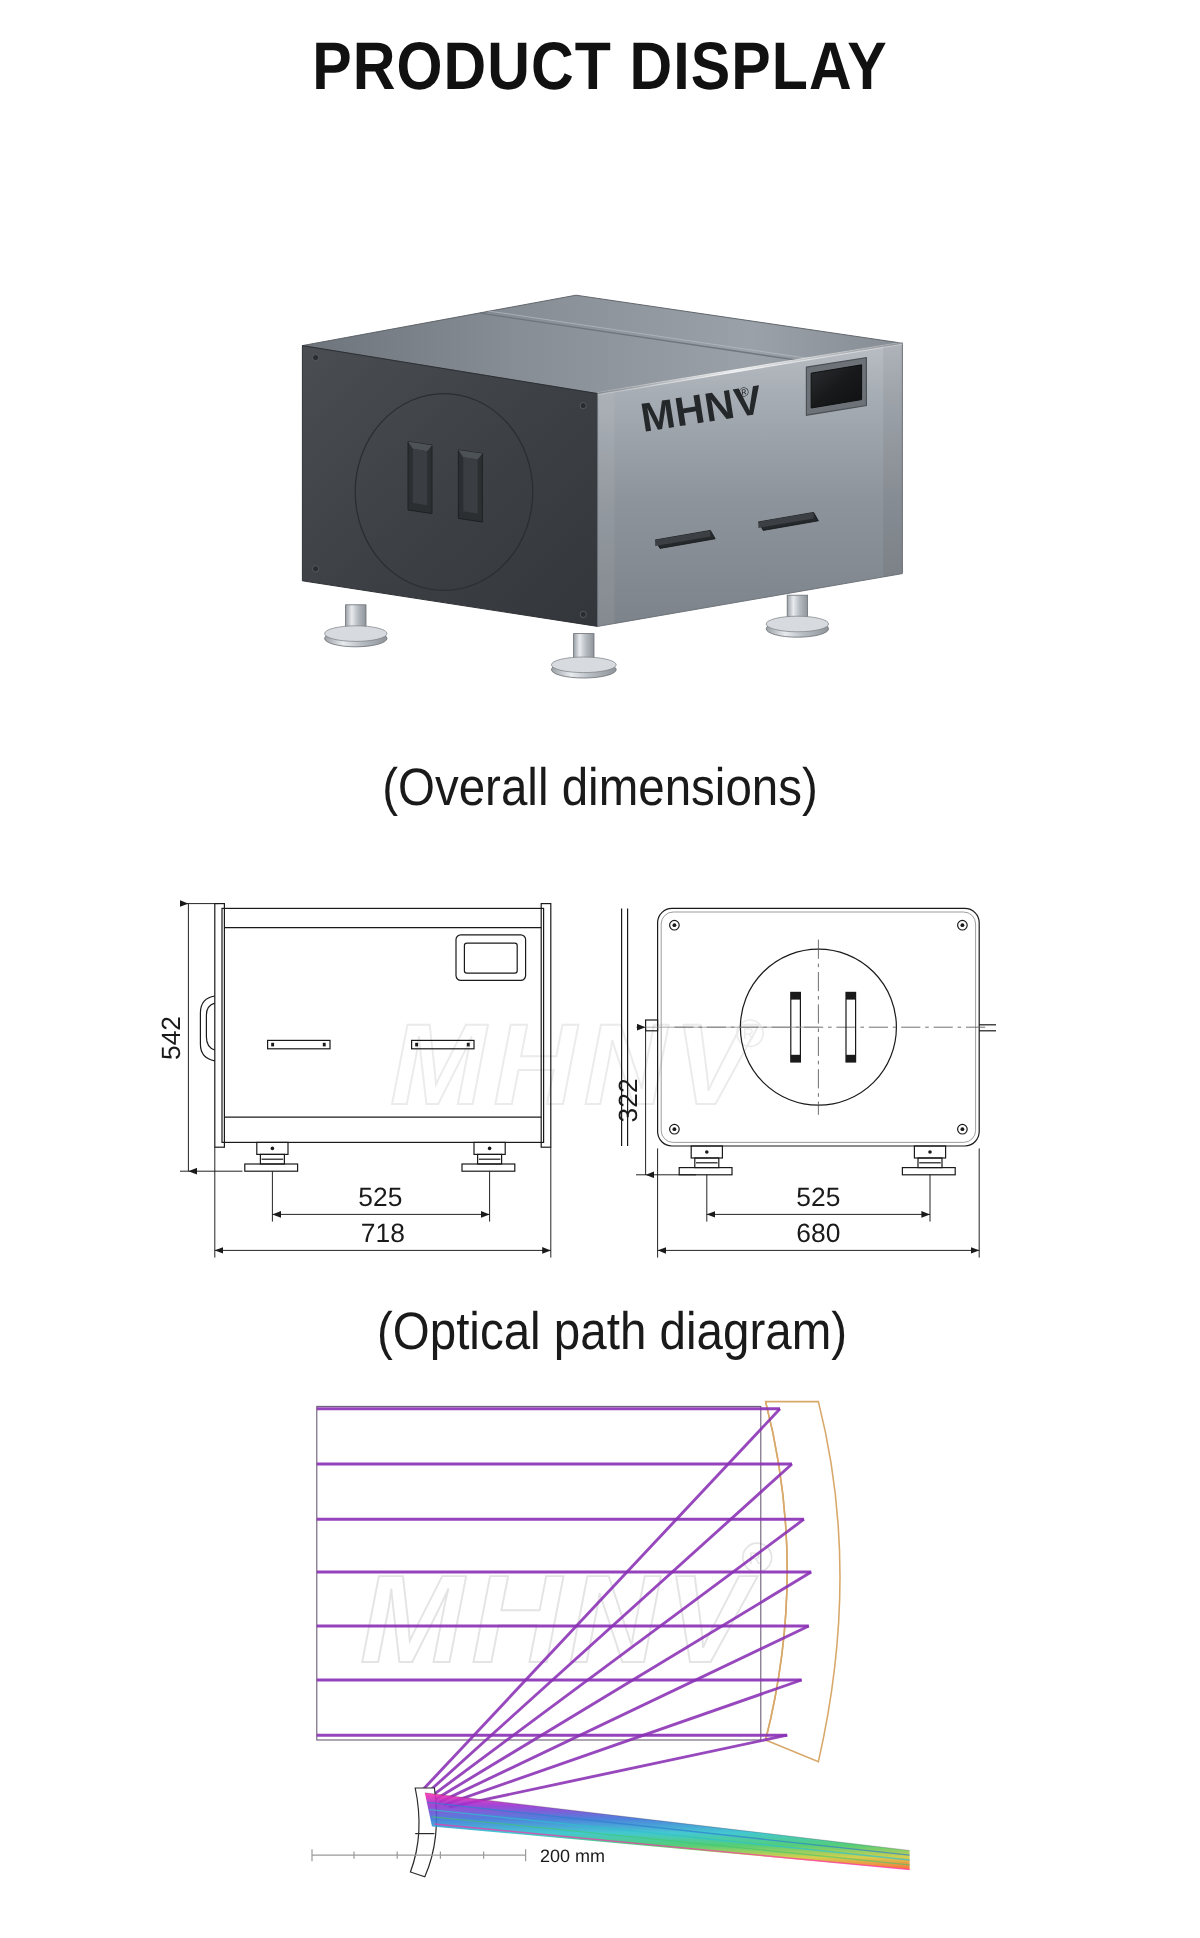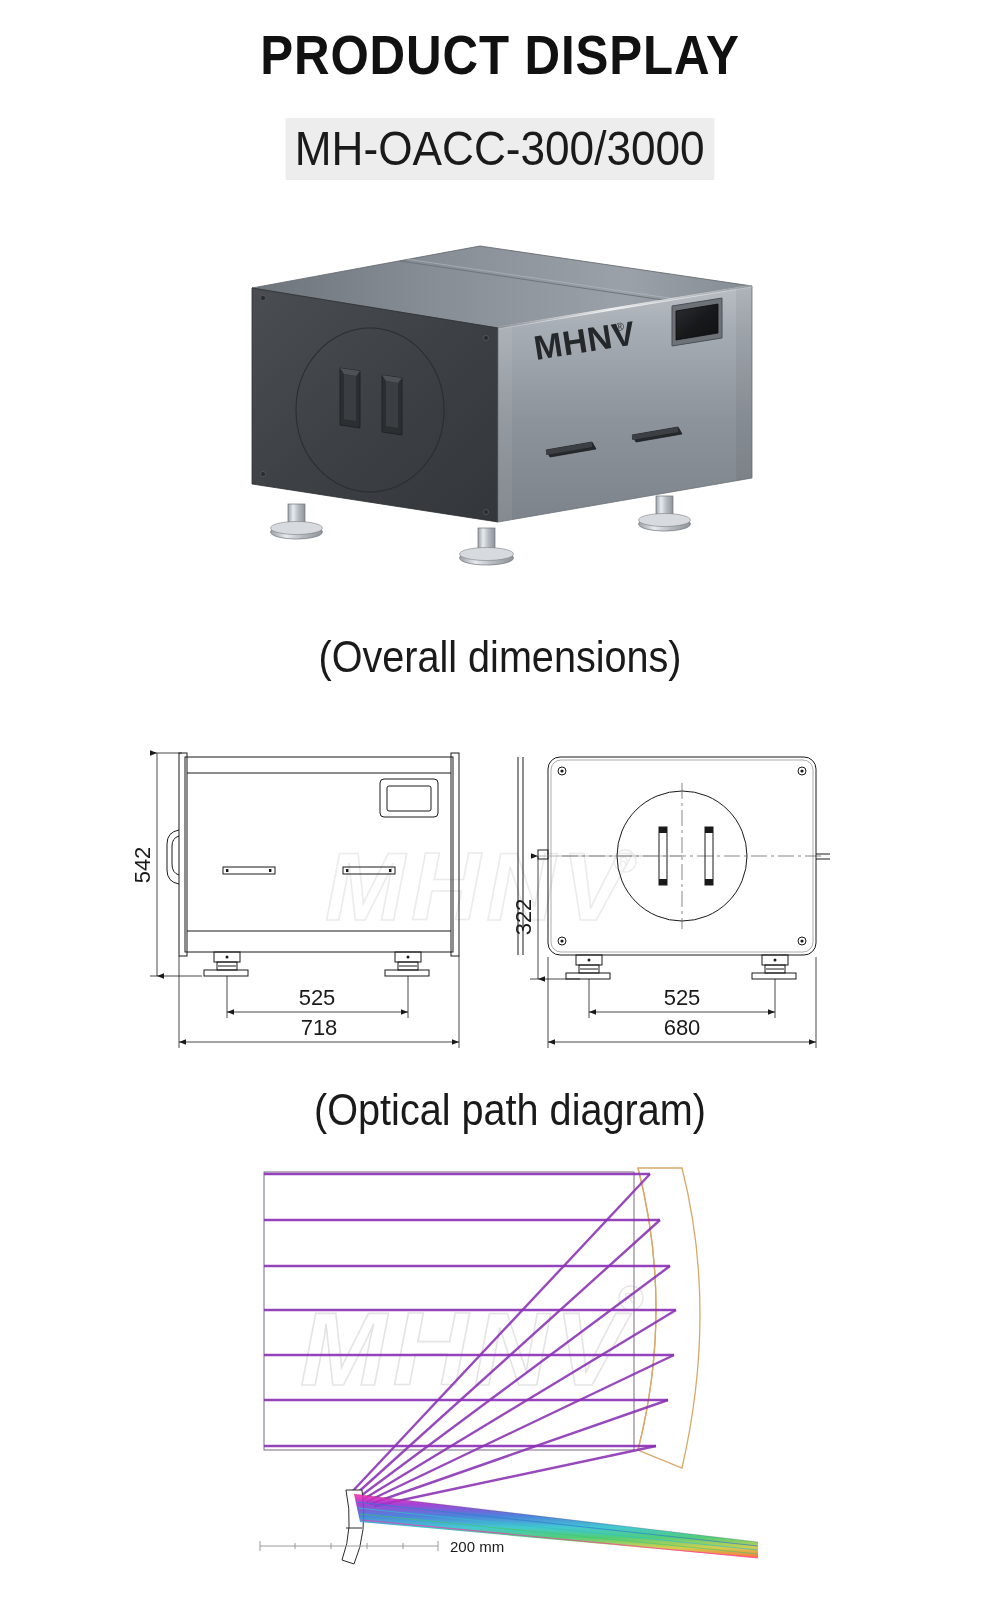--- a/index.html
+++ b/index.html
@@ -104,23 +104,20 @@
 
   text { font-family: "Liberation Sans", sans-serif; }
 </style>
 </head>
 <body>
 
 <div class="page">
 
   <div class="title">PRODUCT DISPLAY</div>
 
-  <div class="model-wrap">
-    <span class="model">MH-OACC-300/3000</span>
-  </div>
 
   <div class="product-stage">
     <svg class="prod-svg" viewBox="0 0 540 370">
       <defs>
         <linearGradient id="frontPanel" x1="0" y1="0" x2="0" y2="1">
           <stop offset="0" stop-color="#b9bec4"></stop>
           <stop offset="0.18" stop-color="#a7adb4"></stop>
           <stop offset="0.55" stop-color="#8e949b"></stop>
           <stop offset="1" stop-color="#7d838a"></stop>
         </linearGradient>

